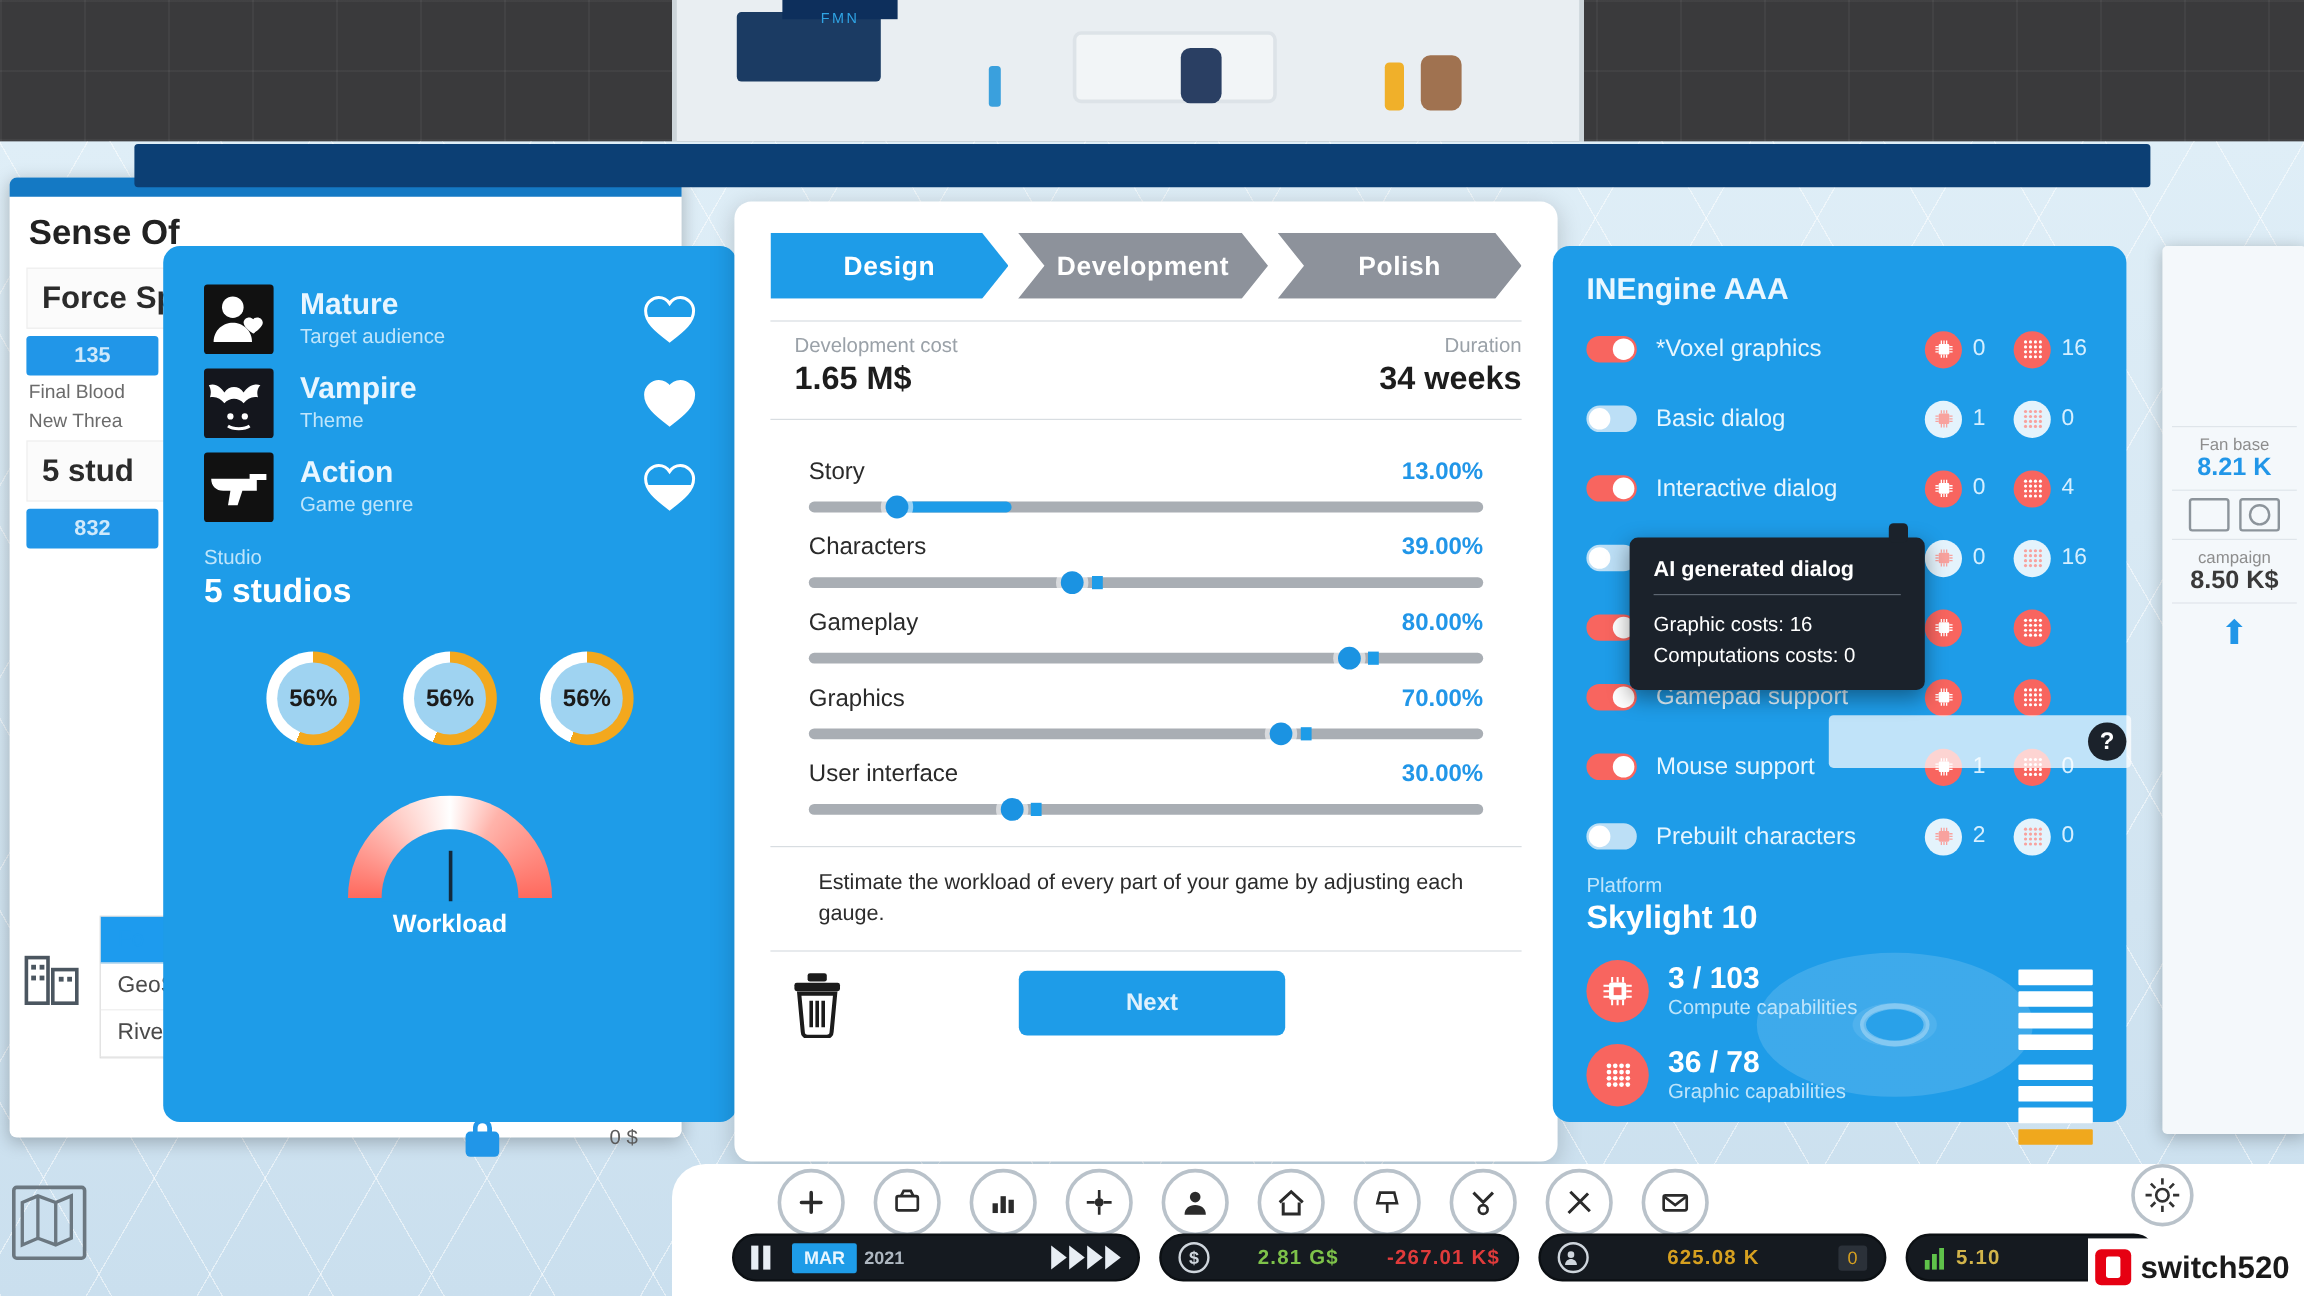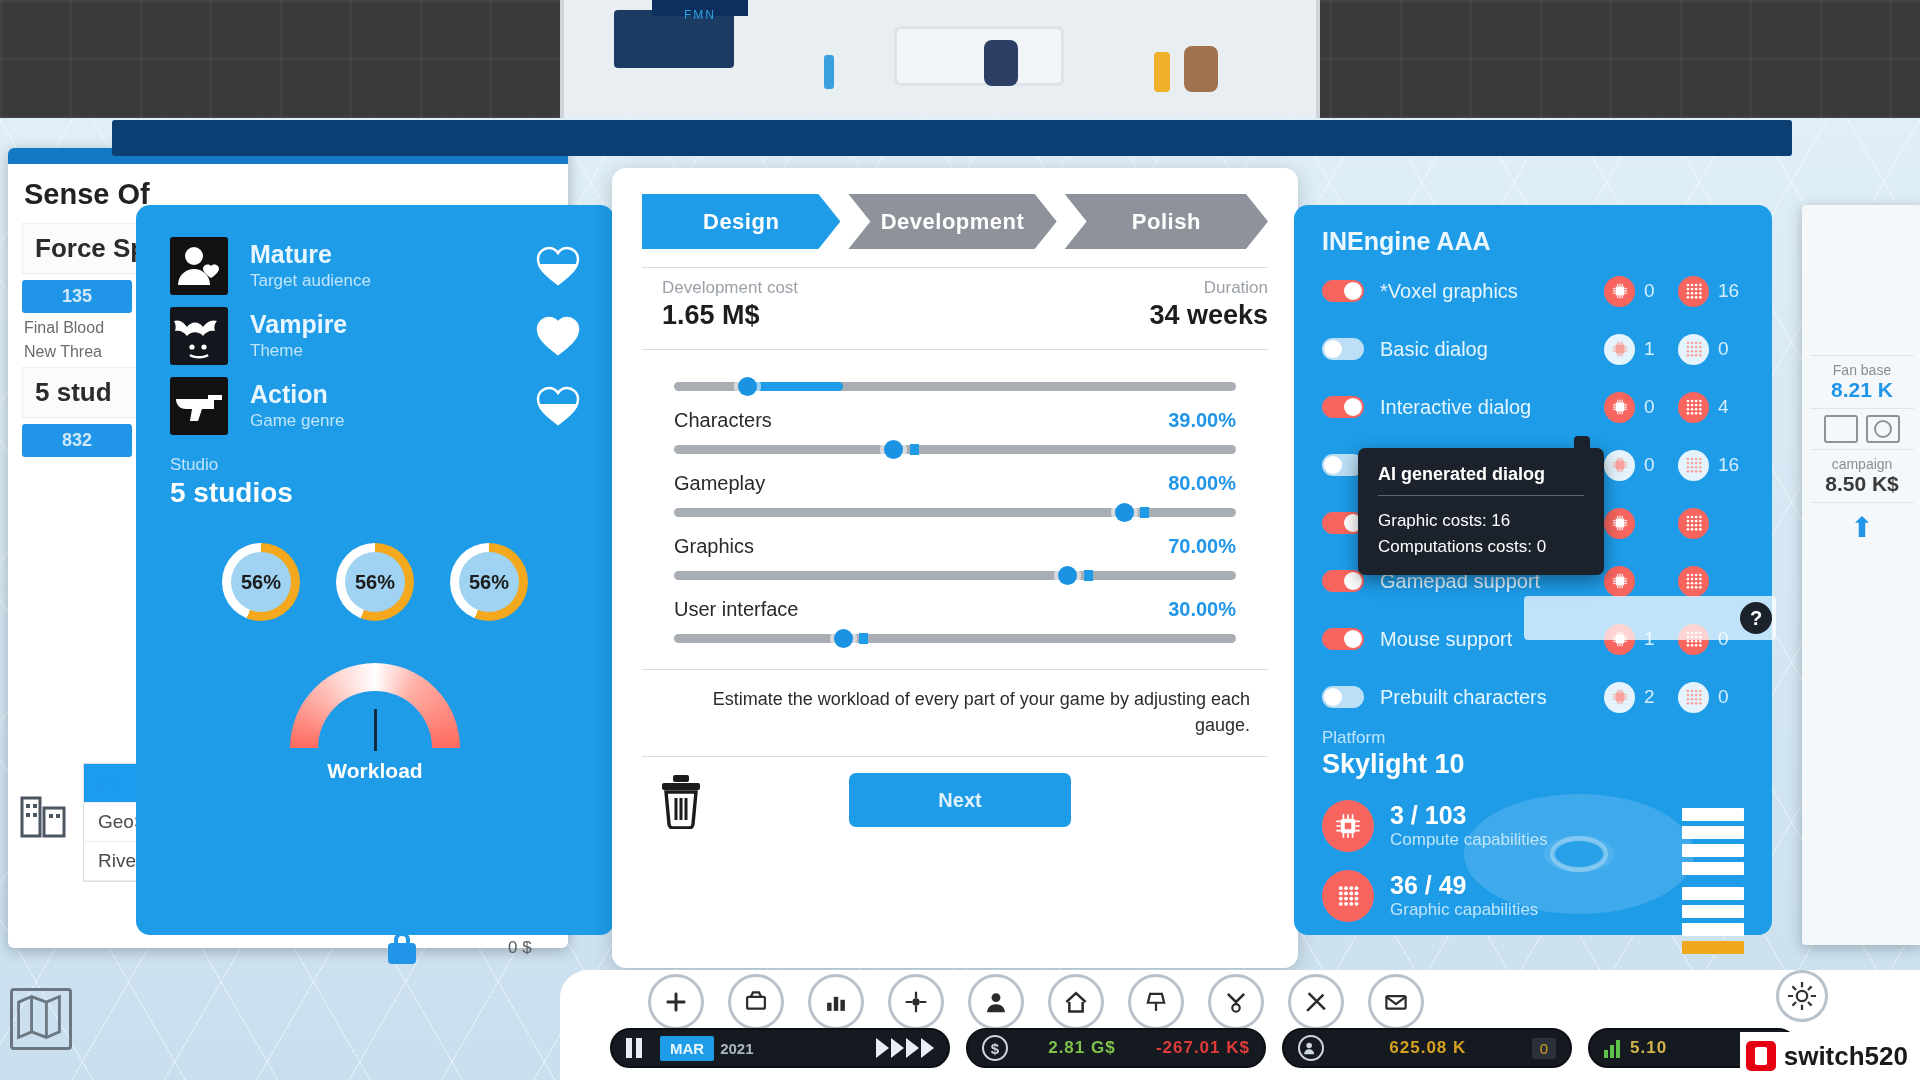--- a/index.html
+++ b/index.html
@@ -114,21 +114,21 @@
   .slider-item{margin-top:18px;}
   .slider-head{display:flex;justify-content:space-between;align-items:baseline;}
   .slider-name{font-size:20px;color:#2a2a2a;}
   .slider-pct{font-size:20px;color:#2196e8;font-weight:bold;}
   .track{position:relative;height:9px;border-radius:5px;background:#a9aeb4;margin-top:13px;}
   .track .fill{position:absolute;left:0;top:0;height:9px;border-radius:5px;background:#1e9ce8;}
   .track .marker{position:absolute;top:-1px;width:9px;height:11px;background:#1e9ce8;}
   .knob{position:absolute;top:-5px;width:19px;height:19px;border-radius:50%;background:#1b93e2;box-shadow:0 0 0 4px rgba(255,255,255,.55);}
 
   .hint-hr{height:1px;background:#d8dde1;margin:26px 30px 0;}
-  .hint{padding:16px 48px 0;text-align:right;font-size:18px;color:#2c2c2c;line-height:1.45;}
+  .hint{padding:16px 70px 0;text-align:left;font-size:18px;color:#2c2c2c;line-height:1.45;}
   .foot-hr{height:1px;background:#d8dde1;margin:18px 30px 0;}
   .footer{display:flex;align-items:center;padding:14px 30px 0;gap:0;}
   .trash{width:58px;height:58px;margin-left:10px;flex:none;}
   .next-btn{margin:0 auto;width:222px;height:54px;background:#1e9ce8;border-radius:7px;border:none;
             color:#dff1fd;font-size:20px;font-weight:bold;cursor:pointer;font-family:"Liberation Sans",sans-serif;}
 
   
   .engine-title{color:#eaf7ff;font-size:25px;font-weight:bold;padding:22px 28px 0;}
   .feat-list{padding:6px 0 0 0;position:relative;}
   .feat-row{display:flex;align-items:center;height:58px;padding:0 20px 0 28px;position:relative;}
@@ -414,20 +414,24 @@
       </div>
       <div class="cost-right">
         <div class="cost-label">Duration</div>
         <div class="cost-value">34 weeks</div>
       </div>
     </div>
     <div class="hr"></div>
 
     <div class="sliders" id="slider-container">
         <div class="slider-item">
+          <div class="slider-head">
+            <span class="slider-name">Story</span>
+            <span class="slider-pct">13.00%</span>
+          </div>
           <div class="track">
             <div class="fill" style="left:13%;width:17%"></div>
             <div class="knob" style="left:calc(13% - 9px)"></div>
           </div>
         </div>
         <div class="slider-item">
           <div class="slider-head">
             <span class="slider-name">Characters</span>
             <span class="slider-pct">39.00%</span>
           </div>
@@ -850,21 +854,21 @@
                 <circle cx="31" cy="30" r="3"></circle>
                 <circle cx="39" cy="30" r="3"></circle>
             <circle cx="15" cy="38" r="3"></circle>
                 <circle cx="23" cy="38" r="3"></circle>
                 <circle cx="31" cy="38" r="3"></circle>
                 <circle cx="39" cy="38" r="3"></circle>
           </g>
             </svg>
         </div>
         <div>
-          <div class="cap-val">36 / 49</div>
+          <div class="cap-val">36 / 78</div>
           <div class="cap-sub">Graphic capabilities</div>
         </div>
       </div>
 
       <div class="bars">
         <div class="grp">
           <div class="bar"></div>
           <div class="bar"></div>
           <div class="bar"></div>
           <div class="bar"></div>

